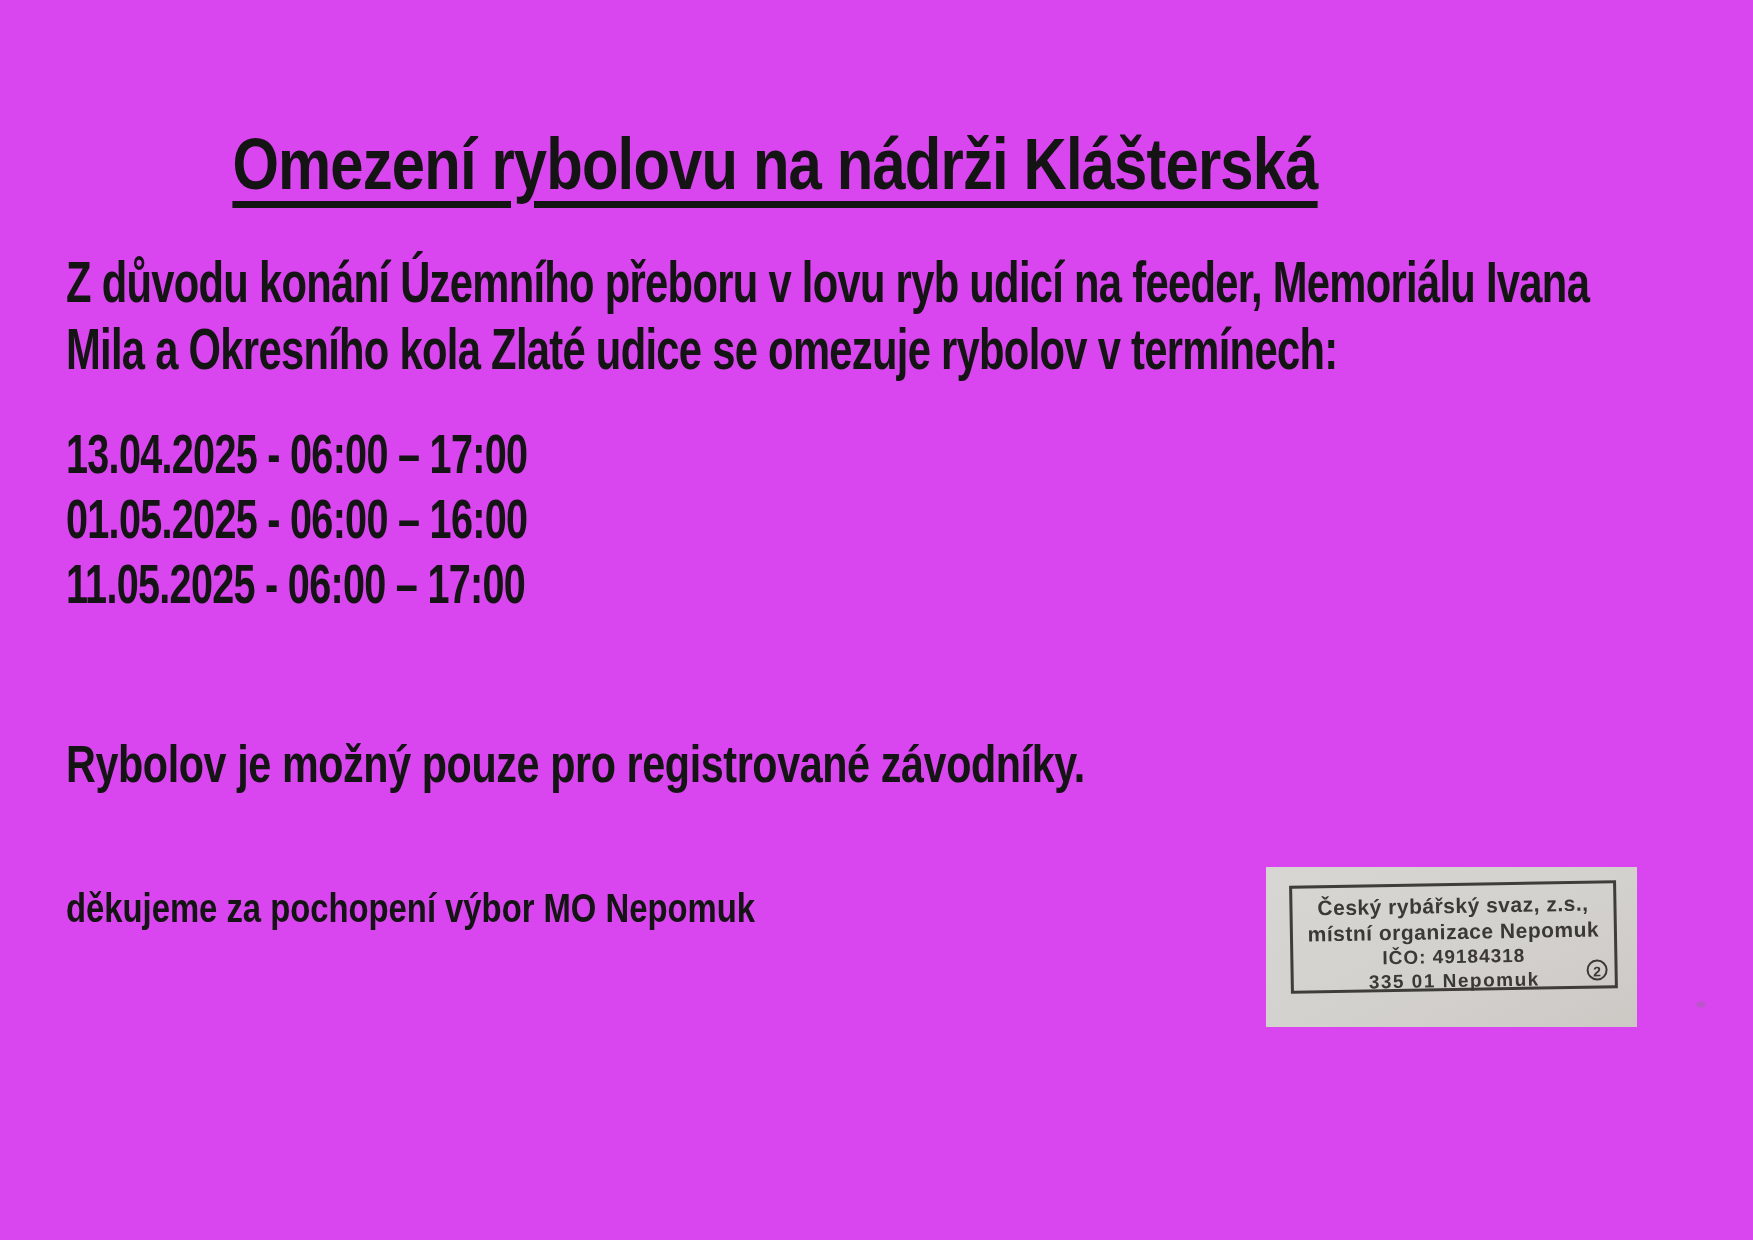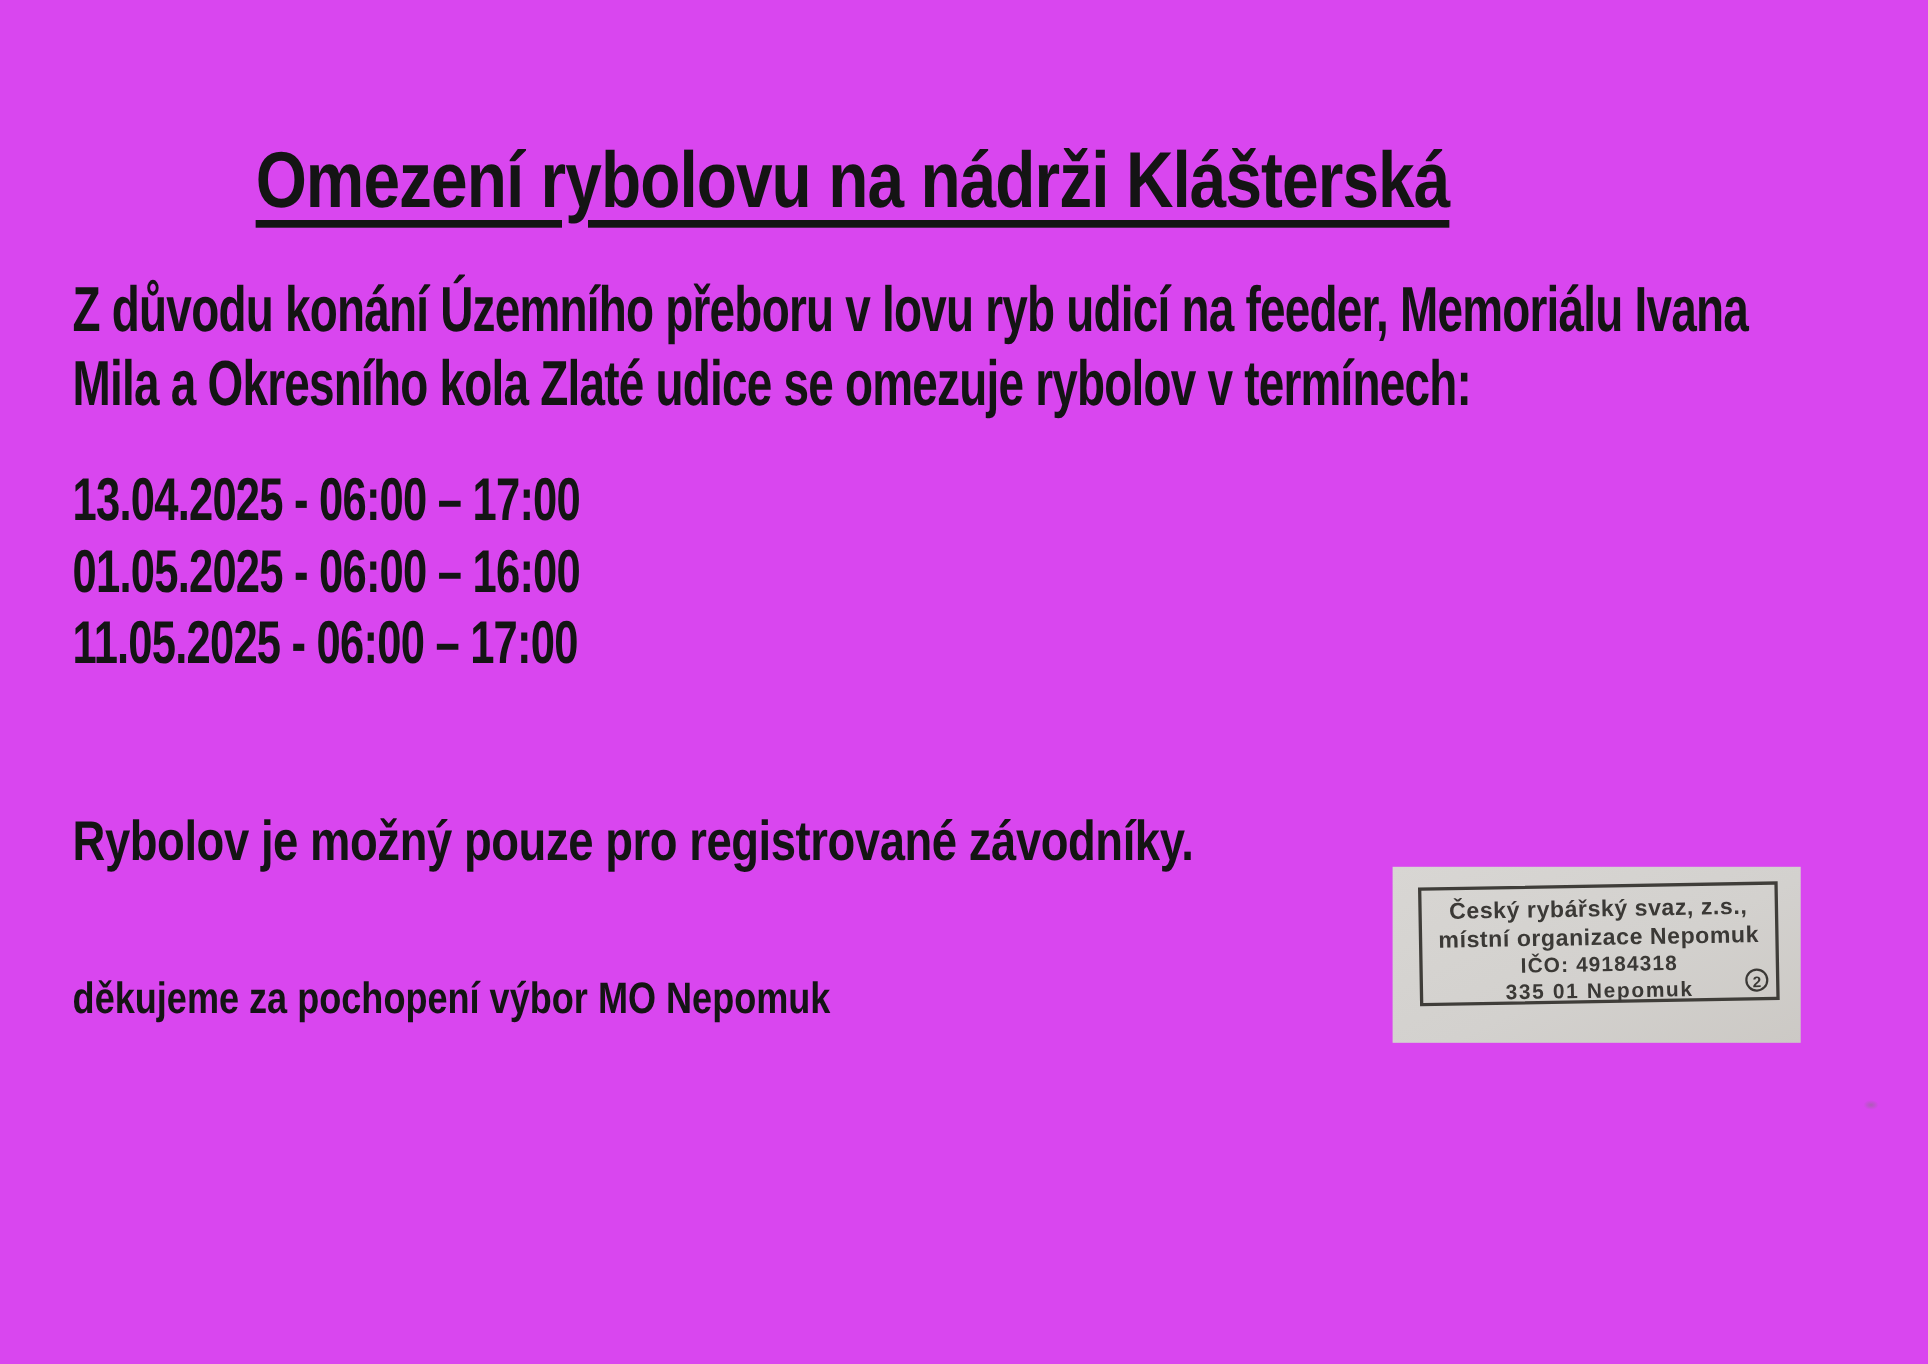--- a/index.html
+++ b/index.html
@@ -64,21 +64,21 @@
     top: 886px;
     left: 66px;
     font-size: 40px;
     line-height: 1.1;
     transform: scaleX(0.82);
   }
 
   .stamp-photo {
     position: absolute;
     left: 1266px;
-    top: 788px;
+    top: 867px;
     width: 371px;
     height: 160px;
     background: linear-gradient(155deg, #d8d6d3 0%, #d3d1ce 55%, #ccc9c5 100%);
   }
   .stamp-frame {
     position: absolute;
     left: 24px;
     top: 16px;
     width: 327px;
     height: 108px;

